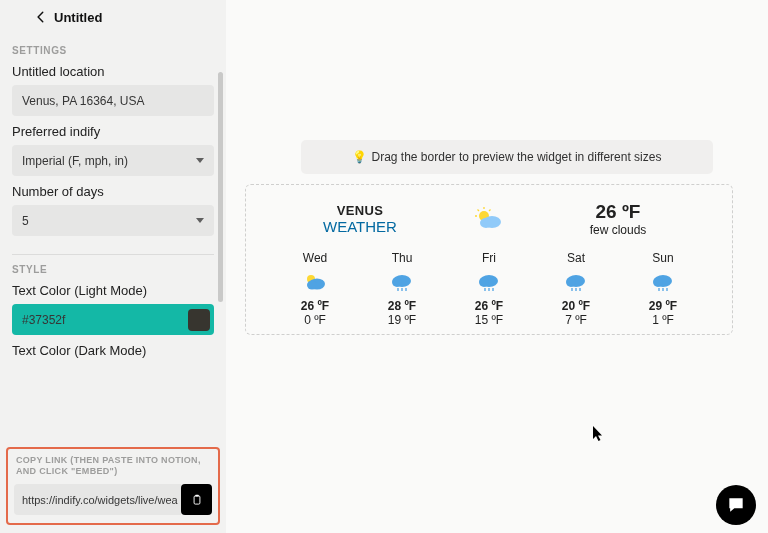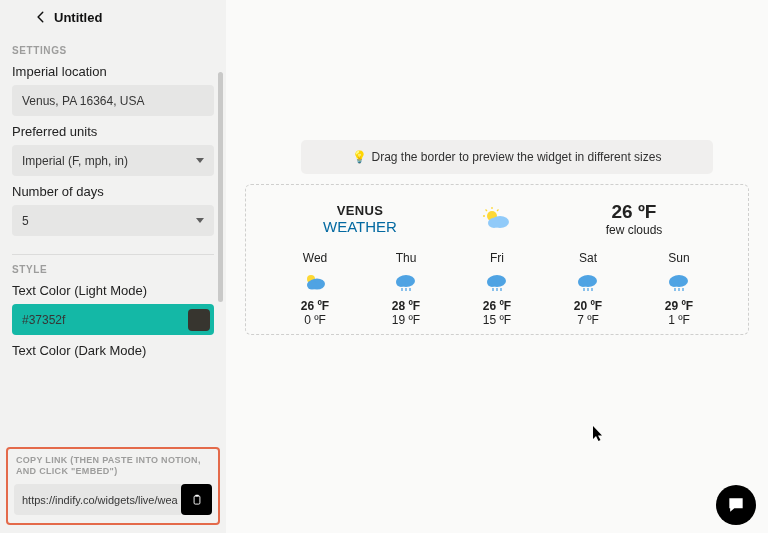--- a/index.html
+++ b/index.html
@@ -24,21 +24,21 @@
   .copy-label { font-size: 9px; font-weight: 600; letter-spacing: 0.3px; color: #9d9d9c; text-transform: uppercase; line-height: 1.3; margin-bottom: 6px; padding: 0 2px; }
   .copy-field-row { display: flex; gap: 0; }
   .copy-input { flex: 1; height: 31px; background: #e6e6e5; border-radius: 4px 0 0 4px; display: flex; align-items: center; padding: 0 8px; font-size: 11px; color: #363636; overflow: hidden; white-space: nowrap; }
   .copy-btn { width: 31px; height: 31px; background: #000; border-radius: 4px; display: flex; align-items: center; justify-content: center; cursor: pointer; }
   .copy-btn svg { width: 14px; height: 14px; }
 
   .main { flex: 1; position: relative; padding: 0; }
   .hint-bar { position: absolute; left: 75px; right: 55px; top: 140px; height: 34px; background: #f0efee; border-radius: 5px; display: flex; align-items: center; justify-content: center; font-size: 12px; color: #313131; }
   .bulb { margin-right: 4px; }
 
-  .widget-frame { position: absolute; left: 19px; right: 19px; top: 184px; height: 151px; border: 1px dashed #cfcfce; border-radius: 6px; padding: 16px 24px 12px 24px; }
+  .widget-frame { position: absolute; left: 19px; right: 35px; top: 184px; height: 151px; border: 1px dashed #cfcfce; border-radius: 6px; padding: 16px 24px 12px 24px; }
   .w-top { display: flex; align-items: center; justify-content: space-between; padding: 0 30px 8px 30px; }
   .w-location-block { text-align: center; width: 120px; }
   .w-loc { font-size: 13px; font-weight: 700; color: #222; letter-spacing: 0.3px; }
   .w-loc-sub { font-size: 15px; color: #0369a1; text-align: center; }
   .w-top-icon { width: 120px; display:flex; justify-content:center; }
   .w-summary-block { text-align: center; width: 120px; }
   .w-summary-temp { font-size: 19px; font-weight: 600; color: #222; }
   .w-summary-desc { font-size: 12px; color: #222; }
 
   .w-days { display: flex; justify-content: space-between; padding: 0 8px; margin-top: 6px; }
@@ -63,26 +63,26 @@
       <div class="back-btn">
         <svg viewBox="0 0 24 24">
             <path d="M15 4 L7 12 L15 20" stroke="#111" stroke-width="2.5" fill="none" stroke-linecap="round" stroke-linejoin="round"></path>
           </svg>
       </div>
       <div class="title">Untitled</div>
     </div>
     <div class="sidebar-scroll">
       <div class="section-head">SETTINGS</div>
 
-      <div class="field-label">Imperial location</div>
+      <div class="field-label">Untitled location</div>
       <div class="field-box">
         <span>Venus, PA 16364, USA</span>
       </div>
 
-      <div class="field-label">Preferred units</div>
+      <div class="field-label">Preferred indify</div>
       <div class="field-box dropdown">
         <span>Imperial (F, mph, in)</span>
         <span class="caret-down"></span>
       </div>
 
       <div class="field-label">Number of days</div>
       <div class="field-box dropdown">
         <span>5</span>
         <span class="caret-down"></span>
       </div>

